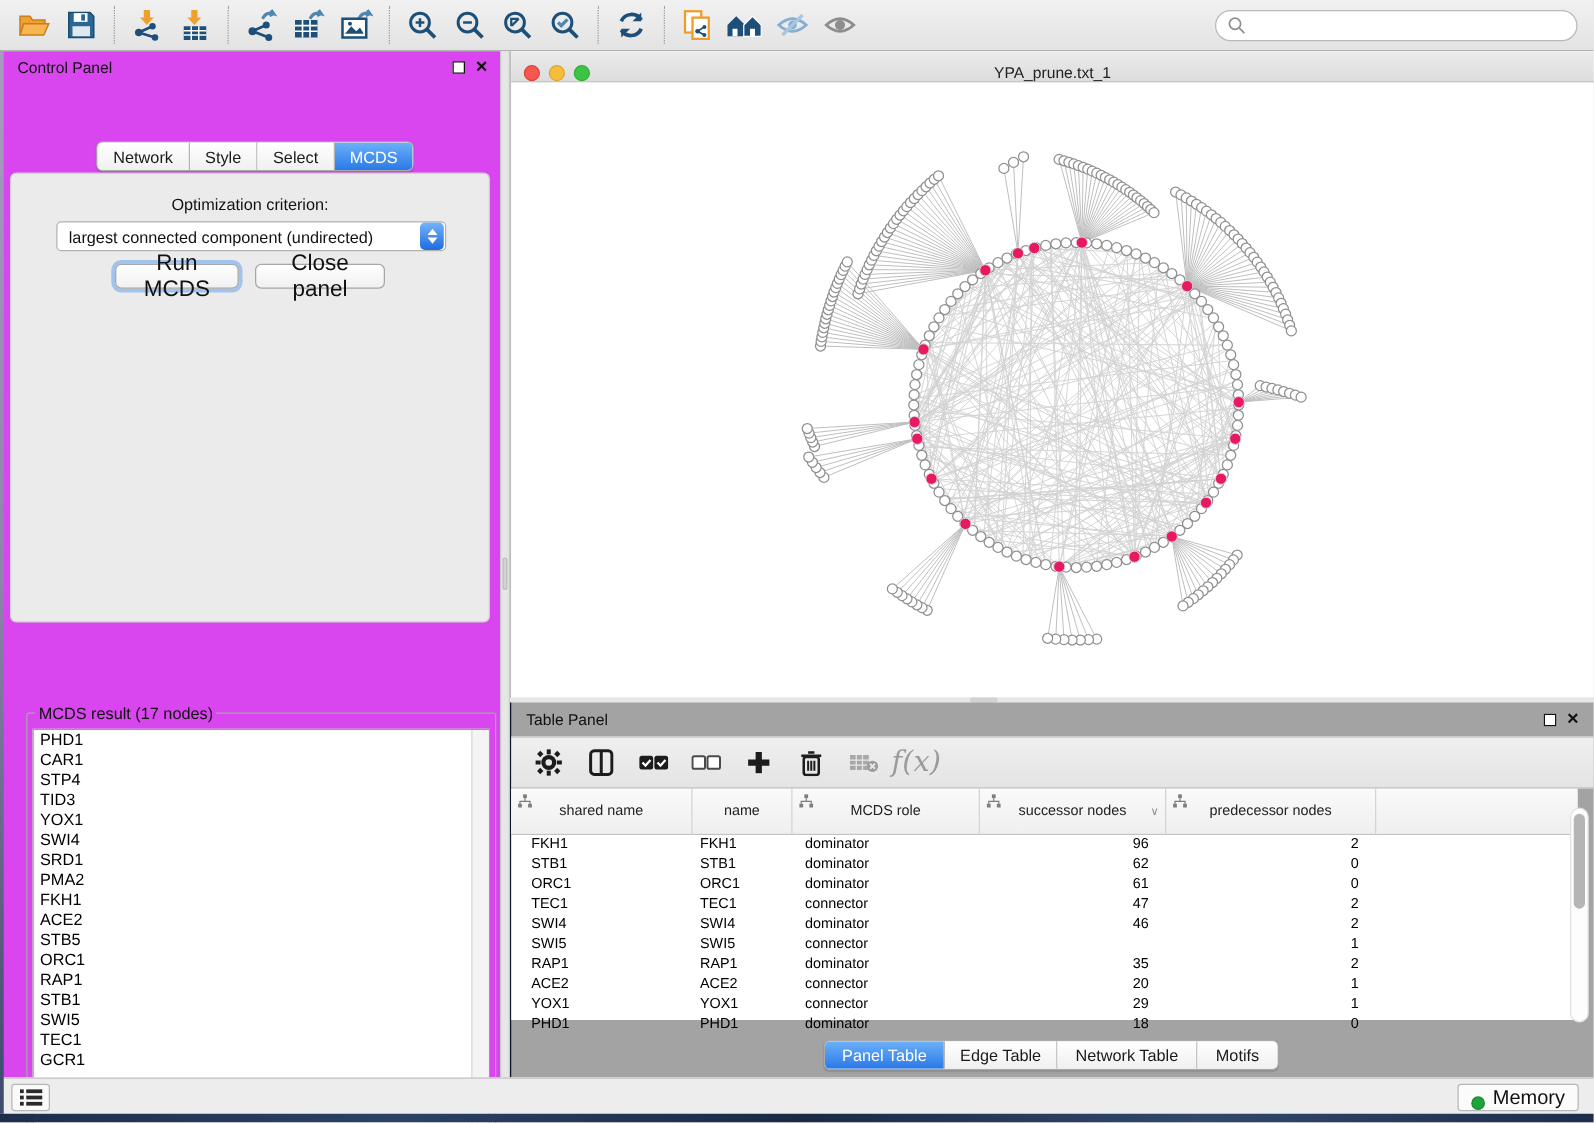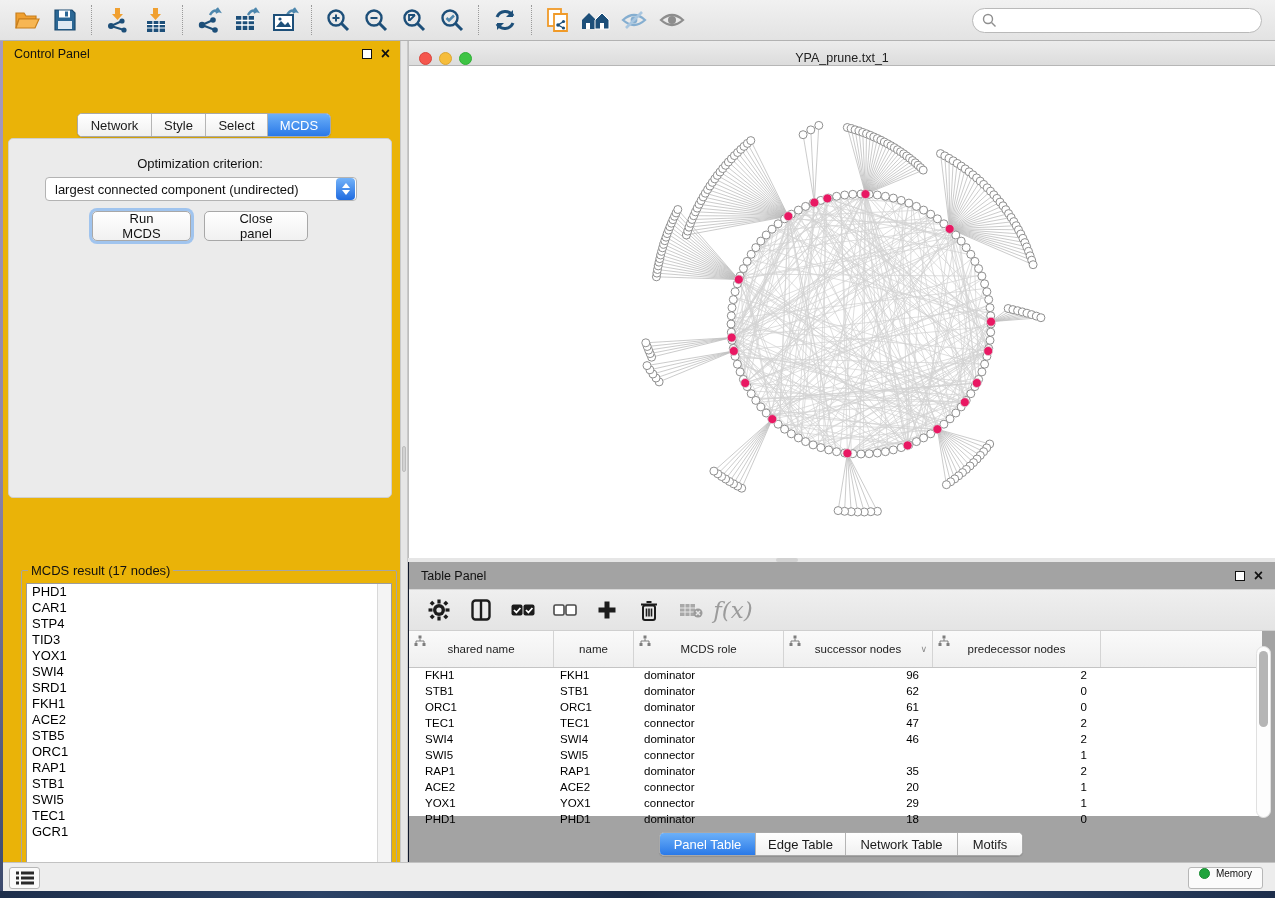--- a/index.html
+++ b/index.html
@@ -21,21 +21,21 @@
   #search-input { border:none; outline:none; background:transparent; flex:1; font-size:13px;
     font-family:"Liberation Sans",sans-serif; }
 
   
   #left-strip { left:0; top:41px; width:3px; height:850px;
     background:linear-gradient(#a79bc0,#8d84ab,#3c4a6d); z-index:40; }
   #desktop-strip { left:0; top:891px; width:1275px; height:7px;
     background:linear-gradient(90deg,#1d2e4b,#2b4266,#1a2a45,#31486c,#1d2e4b); z-index:41; }
 
   
-  #control-panel { left:0; top:41px; width:400px; height:821px; background:#eab308; }
+  #control-panel { left:0; top:41px; width:400px; height:821px; background:#d946ef; }
   .panel-head { height:26px; display:flex; align-items:center; padding:0 10px 0 14px; }
   .panel-title { font-size:12.5px; color:#111; }
   .panel-head-icons { margin-left:auto; display:flex; align-items:center; gap:9px; }
   .float-icon { width:10px; height:10px; border:1.6px solid #111; background:#fff; }
   .close-icon { font-size:16px; font-weight:bold; color:#111; line-height:10px; }
 
   .seg-tabs { display:flex; height:24px; border:1px solid #a9a9a9; border-radius:5px;
     overflow:hidden; background:#fff; box-shadow:0 1px 1px rgba(0,0,0,.12); }
   .seg-tab { display:flex; align-items:center; justify-content:center; font-size:13px;
     color:#1a1a1a; background:linear-gradient(#ffffff,#f0f0f0); border-right:1px solid #b5b5b5; }
@@ -50,22 +50,22 @@
     border:1px solid #b3b3b3; border-radius:4px; display:flex; align-items:center; }
   #opt-select .sel-text { flex:1; font-size:13px; padding-left:9px; color:#111;
     white-space:nowrap; overflow:hidden; }
   .stepper { width:19px; height:22px; margin-right:1px; border-radius:4px;
     background:linear-gradient(#74b3f9,#1f6be0); display:flex; flex-direction:column;
     align-items:center; justify-content:center; gap:2px; }
   .tri-up { width:0; height:0; border-left:4px solid transparent; border-right:4px solid transparent;
     border-bottom:5px solid #fff; }
   .tri-down { width:0; height:0; border-left:4px solid transparent; border-right:4px solid transparent;
     border-top:5px solid #fff; }
-  .mac-btn { height:30px; background:linear-gradient(#ffffff,#f1f1f1); border:1px solid #a8a8a8;
-    border-radius:5px; font-size:13px; color:#111; display:flex; align-items:center;
+  .mac-btn { height:20px; background:linear-gradient(#ffffff,#f1f1f1); border:1px solid #a8a8a8;
+    border-radius:5px; font-size:18px; color:#111; display:flex; align-items:center;
     justify-content:center; padding:0 18px; font-family:"Liberation Sans",sans-serif; }
   #run-btn { left:83px; top:72px; width:99px; box-shadow:0 0 0 3px rgba(110,170,240,.6); }
   #close-btn { left:195px; top:72px; width:104px; }
 
   #mcds-fieldset { left:12px; top:424px; width:376px; height:375px;
     border:1px solid #a5a5a5; border-radius:2px; position:absolute; }
   #mcds-fieldset legend { font-size:13px; color:#111; margin-left:6px; padding:0 3px; }
   #mcds-listbox { position:absolute; left:4px; top:5px; right:4px; bottom:5px;
     background:#fff; border:1px solid #9c9c9c; overflow:hidden; }
   #mcds-scroll { position:absolute; right:0; top:0; width:14px; height:100%;
@@ -118,22 +118,22 @@
     background:#b5b5b5; border-radius:5px; }
 
   #tp-tabs { left:250px; top:270px; }
 
   
   #status-bar { left:0; top:862px; width:1275px; height:29px; background:#ededed;
     border-top:1px solid #c2c2c2; }
   #menu-btn { position:absolute; left:9px; top:4px; width:31px; height:22px; background:#fafafa;
     border:1px solid #b7b7b7; border-radius:3px; display:flex; align-items:center; justify-content:center; }
   #memory-btn { position:absolute; right:12px; top:4px; height:22px; background:#fbfbfb;
-    border:1px solid #b7b7b7; border-radius:3px; display:flex; align-items:flex-start;
-    gap:6px; padding:0 10px; font-size:10px; color:#111; }
+    border:1px solid #b7b7b7; border-radius:3px; display:flex; align-items:flex-end;
+    gap:6px; padding:0 10px; font-size:16px; color:#111; }
   .green-dot { width:11px; height:11px; border-radius:50%; background:#1fa33c; border:1px solid #188a31; }
 </style>
 </head>
 <body>
 
 <div id="toolbar" class="abs">
   <div class="tb-group">
     <div class="icon-btn">
       <svg width="27" height="24" viewBox="0 0 27 24">
         <path d="M2 5 h8 l2 3 h10 v3 H5 L2 20 Z" fill="#f0a030" stroke="#c87f1d" stroke-width="1.2"></path>
@@ -312,20 +312,21 @@
       <legend>MCDS result (17 nodes)</legend>
       <div id="mcds-listbox">
         <div id="mcds-items">
             <div class="mcds-item">PHD1</div>
             <div class="mcds-item">CAR1</div>
             <div class="mcds-item">STP4</div>
             <div class="mcds-item">TID3</div>
             <div class="mcds-item">YOX1</div>
             <div class="mcds-item">SWI4</div>
             <div class="mcds-item">SRD1</div>
+            <div class="mcds-item">PMA2</div>
             <div class="mcds-item">FKH1</div>
             <div class="mcds-item">ACE2</div>
             <div class="mcds-item">STB5</div>
             <div class="mcds-item">ORC1</div>
             <div class="mcds-item">RAP1</div>
             <div class="mcds-item">STB1</div>
             <div class="mcds-item">SWI5</div>
             <div class="mcds-item">TEC1</div>
             <div class="mcds-item">GCR1</div>
           </div>

